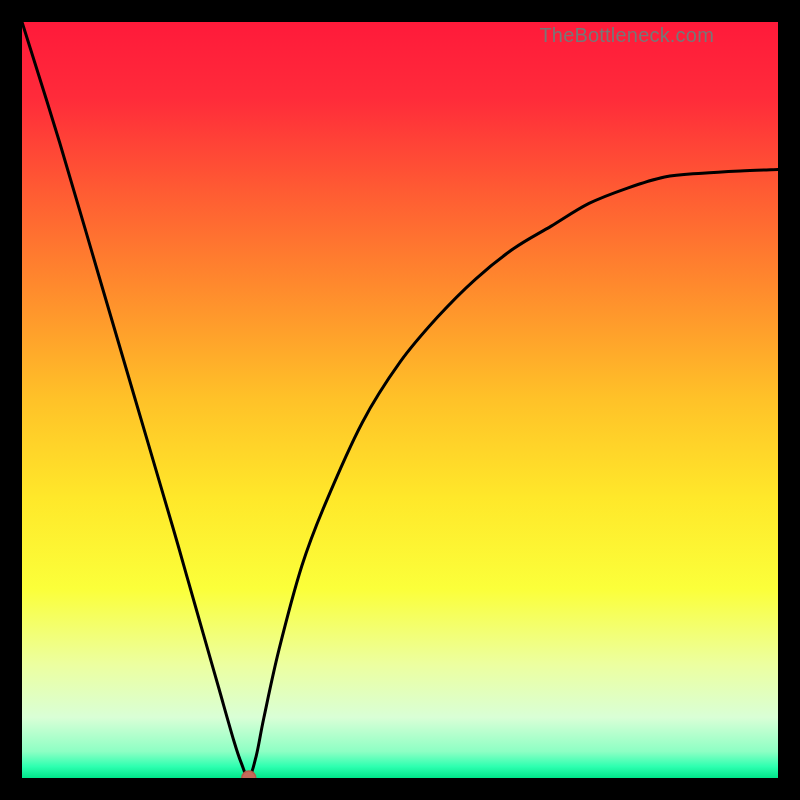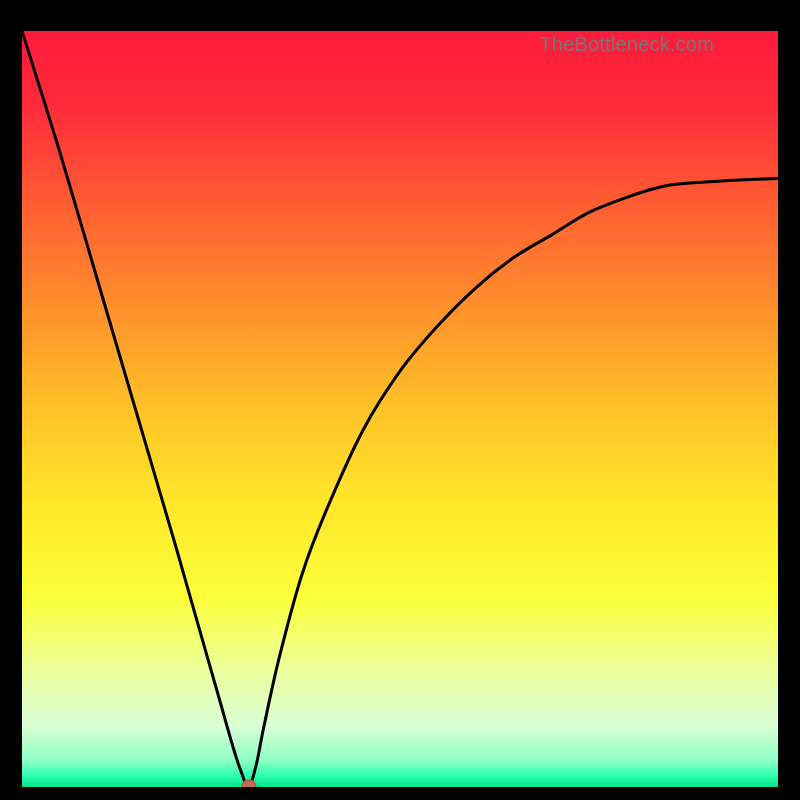--- a/index.html
+++ b/index.html
@@ -7,21 +7,21 @@
     padding: 0;
     width: 800px;
     height: 800px;
     background: #000;
     overflow: hidden;
     font-family: Arial, Helvetica, sans-serif;
   }
   .frame {
     position: absolute;
     left: 22px;
-    top: 31px;
+    top: 22px;
     width: 700px;
     height: 756px;
     background: #0f172a;
   }
   .plot {
     position: absolute;
     left: 0;
     top: 0;
     width: 756px;
     height: 756px;

